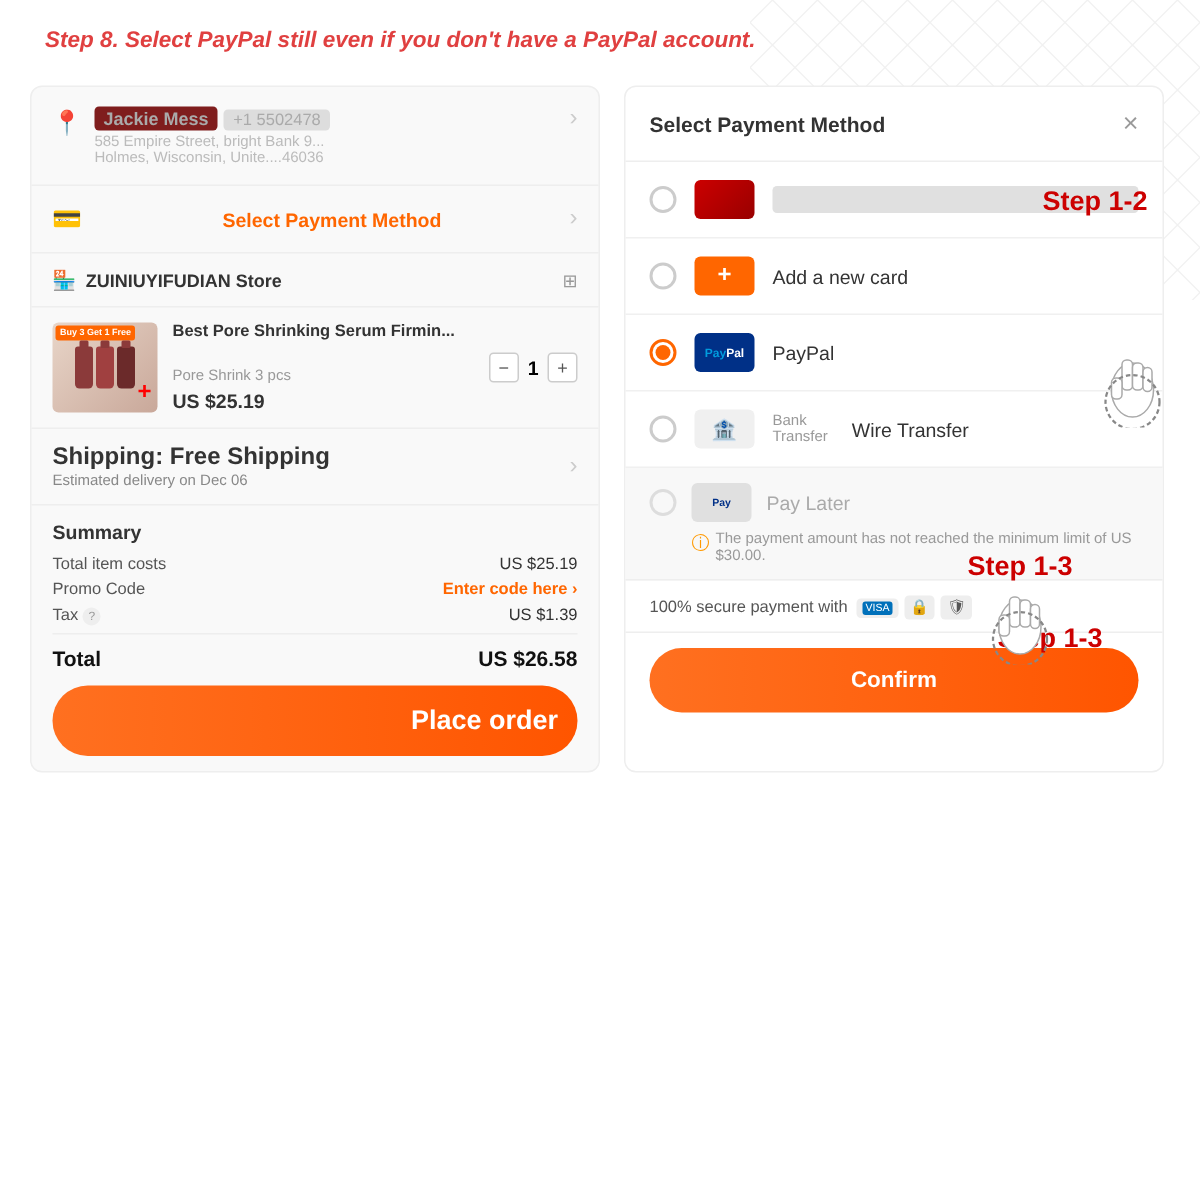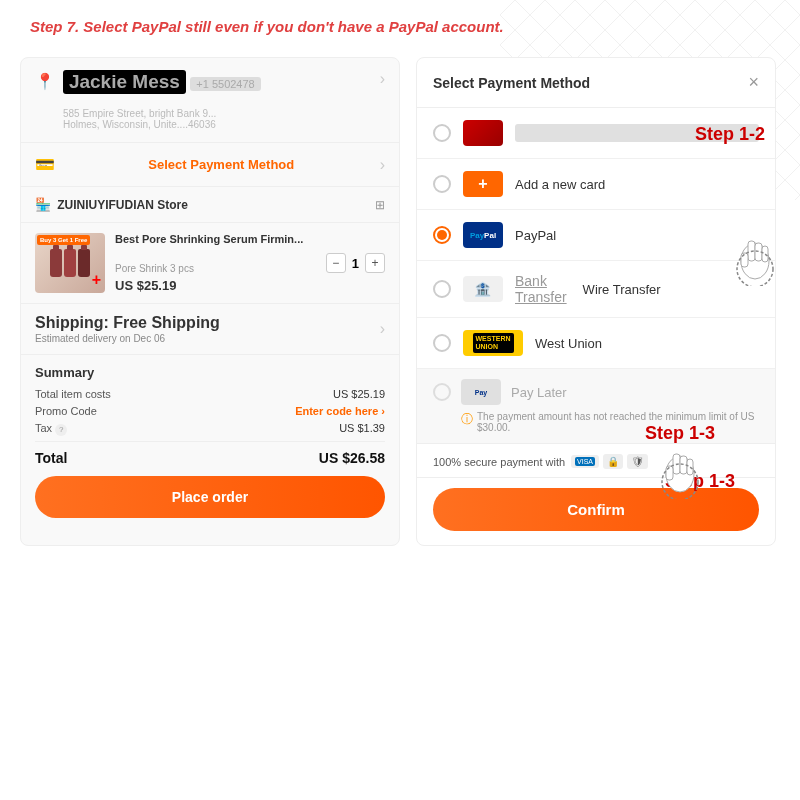--- a/index.html
+++ b/index.html
@@ -72,27 +72,27 @@
     }
     .address-icon {
       color: #999;
       margin-right: 8px;
       font-size: 16px;
       margin-top: 2px;
     }
     .address-info { flex: 1; }
     .address-name {
       font-weight: 700;
-      font-size: 19px;
+      font-size: 12px;
       color: #aaa;
-      background: #000000;
+      background: #7f1d1d;
       border-radius: 3px;
       display: inline-block;
       padding: 1px 6px;
-      margin-bottom: 14px;
+      margin-bottom: 2px;
     }
     .address-phone {
       font-size: 11px;
       color: #aaa;
       background: #ddd;
       border-radius: 3px;
       display: inline-block;
       padding: 1px 6px;
       margin-bottom: 2px;
     }
@@ -231,27 +231,27 @@
       color: #111;
       padding-top: 8px;
       border-top: 1px solid #eee;
       margin-bottom: 10px;
     }
 
     .place-order-btn {
       width: 100%;
       background: linear-gradient(to right, #ff7020, #ff5500);
       color: #fff;
-      font-size: 14px;
+      font-size: 18px;
       font-weight: 700;
       border: none;
       border-radius: 25px;
       padding: 13px;
       cursor: pointer;
-      text-align: center;
+      text-align: right;
     }
 
     
     .right-panel {
       width: 360px;
       background: #fff;
       border-radius: 8px;
       border: 1px solid #eee;
       position: relative;
     }
@@ -449,21 +449,21 @@
   <svg class="diamond-bg" viewBox="0 0 300 200" xmlns="http://www.w3.org/2000/svg">
     <defs>
       <pattern id="diamonds" x="0" y="0" width="30" height="30" patternUnits="userSpaceOnUse">
         <polygon points="15,0 30,15 15,30 0,15" fill="none" stroke="#000" stroke-width="1"></polygon>
       </pattern>
     </defs>
     <rect width="300" height="200" fill="url(#diamonds)"></rect>
   </svg>
 
   <div class="header">
-    <div class="step-instruction">Step 7. Select PayPal still even if you don't have a PayPal account.</div>
+    <div class="step-instruction">Step 8. Select PayPal still even if you don't have a PayPal account.</div>
   </div>
 
   <div class="two-col">
 
     <div class="left-panel">
 
       <div class="address-section">
         <span class="address-icon">📍</span>
         <div class="address-info">
           <div class="address-name">Jackie Mess</div>
@@ -585,32 +585,25 @@
             <rect x="11" y="22" width="7" height="14" rx="3" fill="white" stroke="#aaa" stroke-width="1"></rect>
             <circle cx="25" cy="38" r="18" fill="none" stroke="#888" stroke-width="1.5" stroke-dasharray="3,2"></circle>
           </svg>
         </div>
       </div>
 
       <div class="payment-option">
         <div class="radio-circle"></div>
         <div class="bank-icon">🏦</div>
         <div>
-          <div style="font-size:14px;color:#999;text-decoration:underline;">Bank<br>Transfer</div>
+          <div style="font-size:10px;color:#999;">Bank<br>Transfer</div>
         </div>
         <span class="payment-option-label" style="margin-left:4px;">Wire Transfer</span>
       </div>
 
-      <div class="payment-option">
-        <div class="radio-circle"></div>
-        <div class="wu-icon">
-          <div style="background:#000;color:#ffcc00;padding:2px 3px;border-radius:2px;font-size:7px;font-weight:900;line-height:1.1;">WESTERN<br>UNION</div>
-        </div>
-        <span class="payment-option-label">West Union</span>
-      </div>
 
       <div class="pay-later-section">
         <div class="pay-later-header">
           <div class="radio-circle" style="border-color:#ddd;"></div>
           <div class="pay-later-icon">
             <span style="color:#003087;font-weight:900;font-size:7px;">Pay</span>
           </div>
           <span class="pay-later-label">Pay Later</span>
         </div>
         <div class="pay-later-note">

